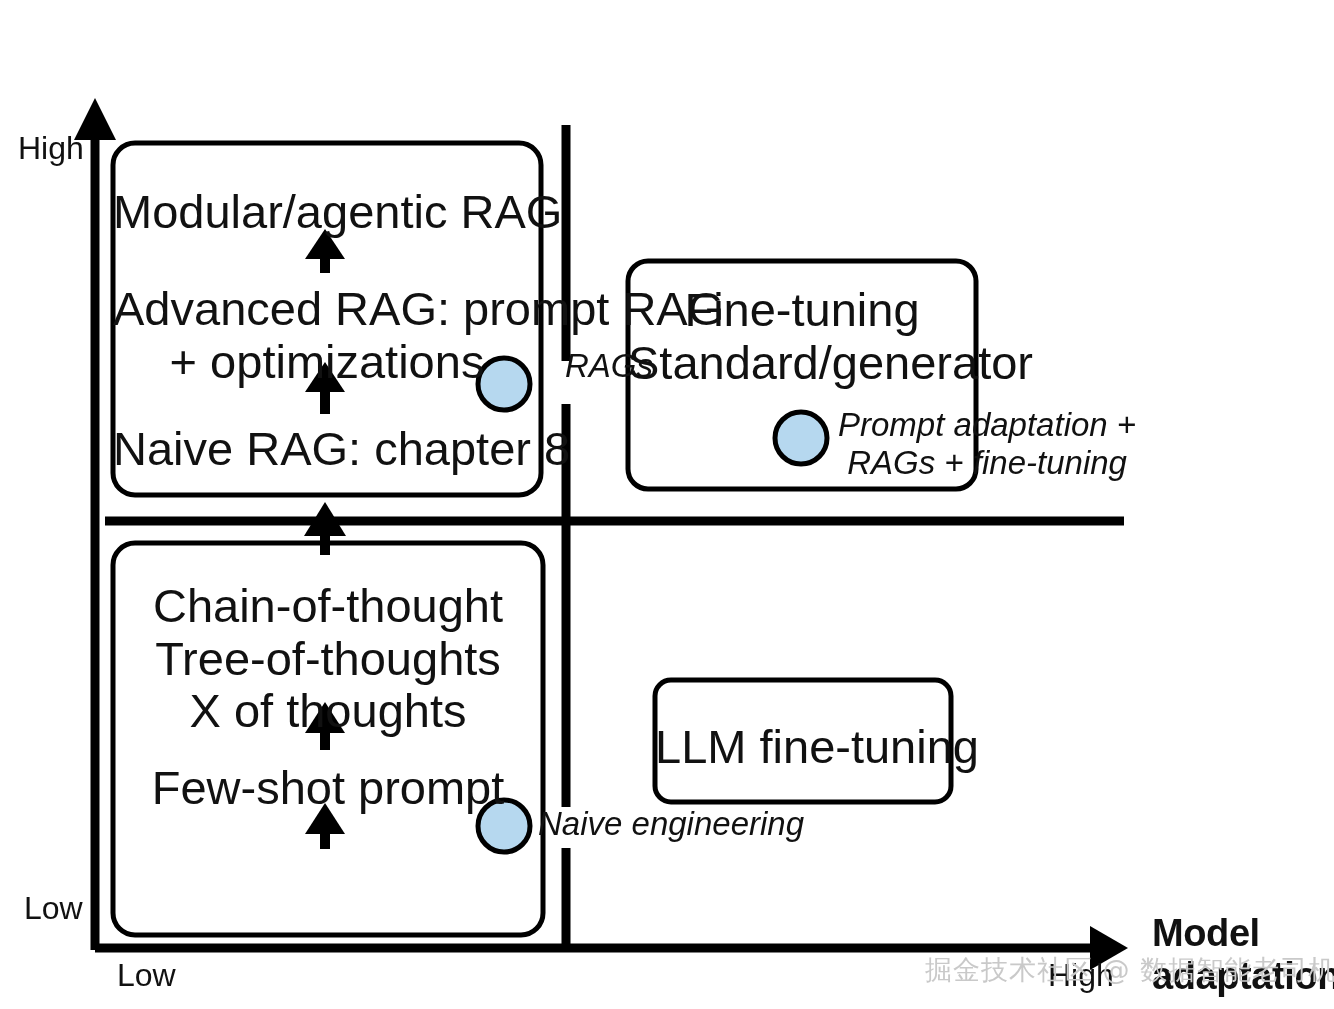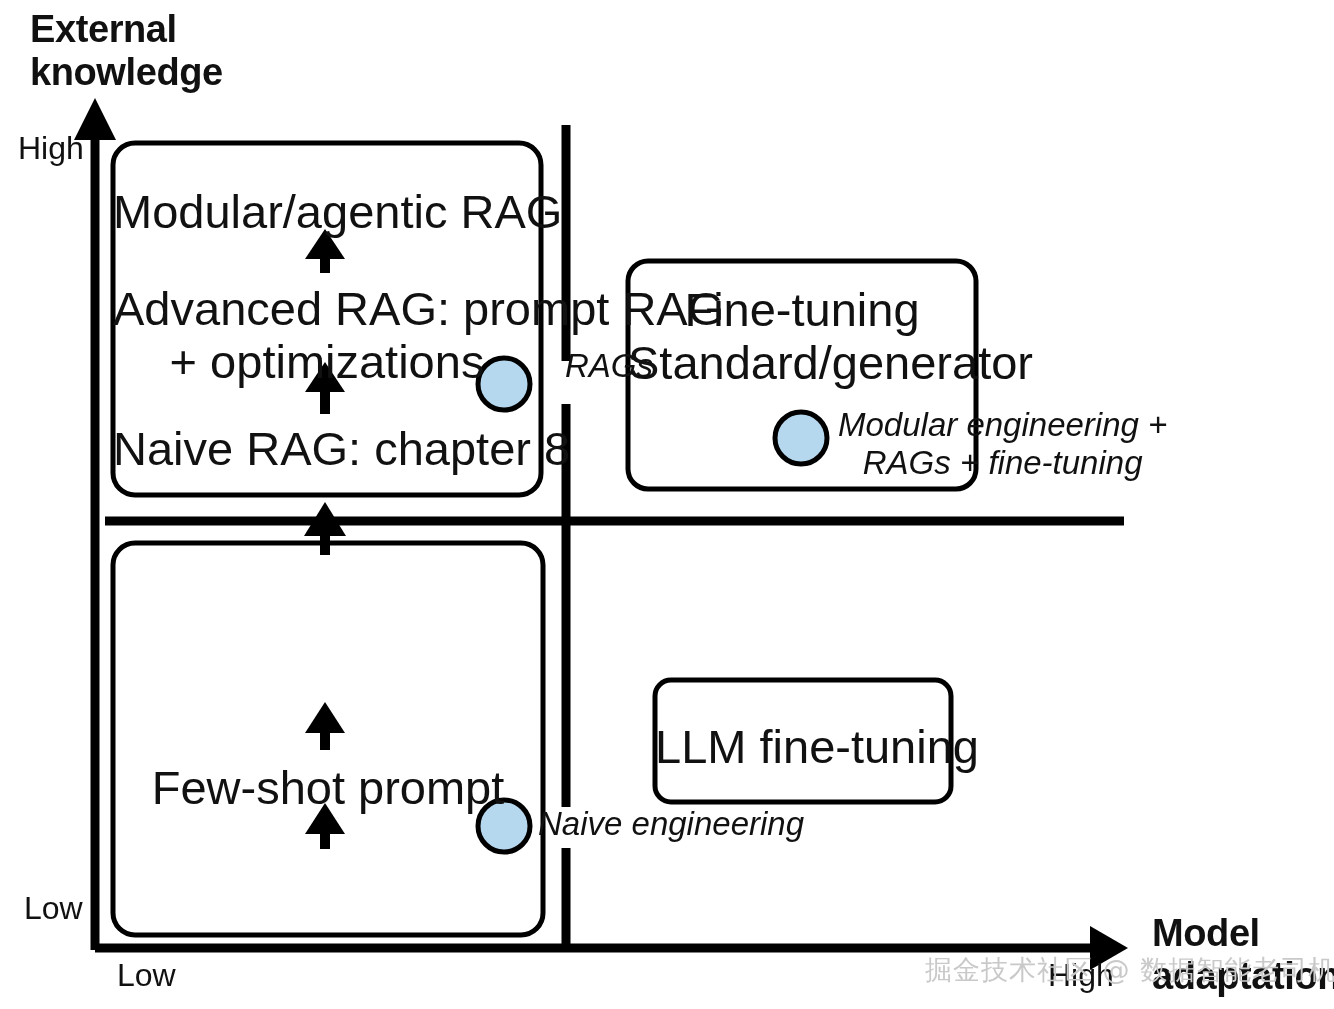--- a/index.html
+++ b/index.html
@@ -110,42 +110,43 @@
     <g>
       <line x1="325" y1="555" x2="325" y2="525" stroke="#000" stroke-width="10"></line>
       <polygon points="325,502 304,536 346,536" fill="#000"></polygon>
     </g>
 
     <circle cx="504" cy="384" r="26" fill="#b6d8ef" stroke="#000" stroke-width="5"></circle>
     <circle cx="801" cy="438" r="26" fill="#b6d8ef" stroke="#000" stroke-width="5"></circle>
     <circle cx="504" cy="826" r="26" fill="#b6d8ef" stroke="#000" stroke-width="5"></circle>
   </svg>
 
-  <div class="txt axis-title" style="left:30px; top:8px;">External
-knowledge</div>
   <div class="txt axis-title" style="left:1152px; top:912px;">Model
 adaptation</div>
 
   <div class="txt axis-tick" style="left:18px; top:131px;">High</div>
   <div class="txt axis-tick" style="left:24px; top:891px;">Low</div>
   <div class="txt axis-tick" style="left:117px; top:958px;">Low</div>
   <div class="txt axis-tick" style="left:1048px; top:958px;">High</div>
 
   <div class="txt box-label" style="left:113px; top:186px; width:428px;">Modular/agentic RAG</div>
   <div class="txt box-label" style="left:113px; top:283px; width:428px;">Advanced RAG: prompt RAG
 + optimizations</div>
   <div class="txt box-label" style="left:113px; top:423px; width:428px;">Naive RAG: chapter 8</div>
 
+  <div class="txt box-label" style="left:113px; top:580px; width:430px;">Chain-of-thought
+Tree-of-thoughts
+X of thoughts</div>
   <div class="txt box-label" style="left:113px; top:762px; width:430px;">Few-shot prompt</div>
 
   <div class="txt box-label" style="left:628px; top:284px; width:348px;">Fine-tuning
 Standard/generator</div>
 
   <div class="txt box-label" style="left:655px; top:721px; width:296px;">LLM fine-tuning</div>
 
   <div class="txt legend-label" style="left:538px; top:348px;padding-left:27px;">RAGs</div>
-  <div class="txt legend-label two-line" style="left:838px; top:406px;">Modular engineering +
+  <div class="txt legend-label two-line" style="left:838px; top:406px;">Prompt adaptation +
 RAGs + fine-tuning</div>
   <div class="txt legend-label" style="left:538px; top:806px;">Naive engineering</div>
 
   <div class="watermark" style="left:925px; top:952px;">掘金技术社区 @ 数据智能老司机</div>
 
 </div>
 
 </body></html>

